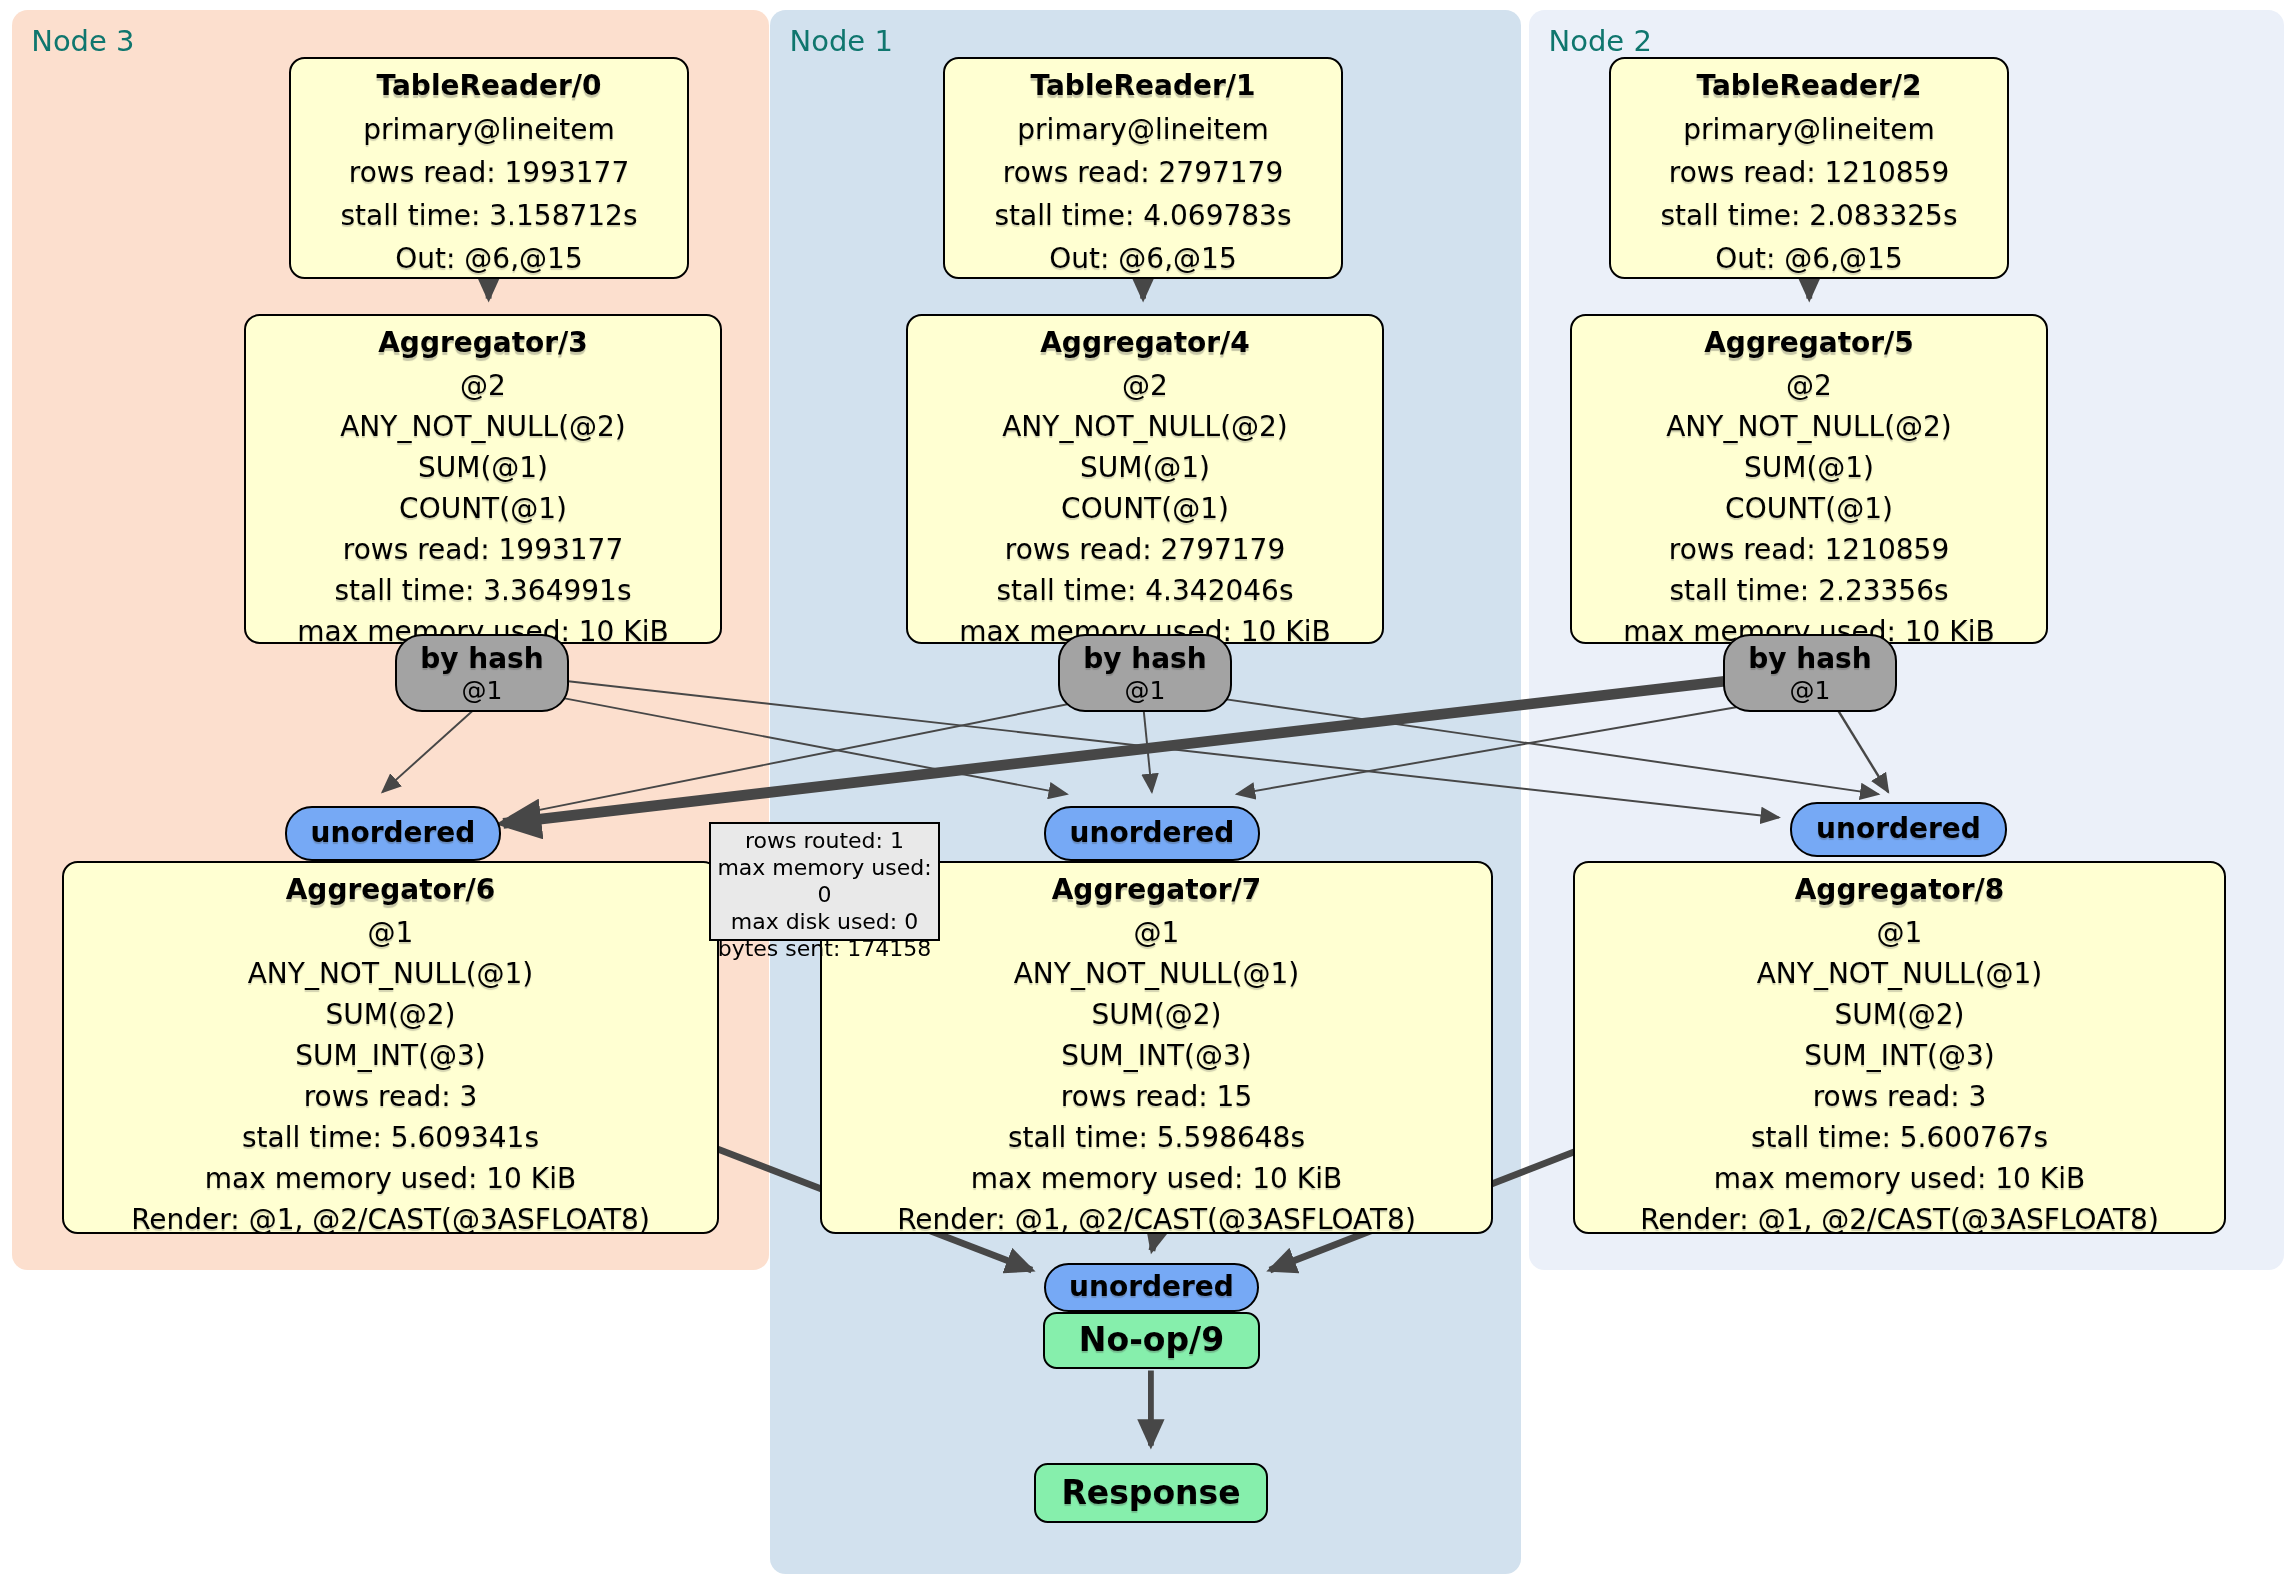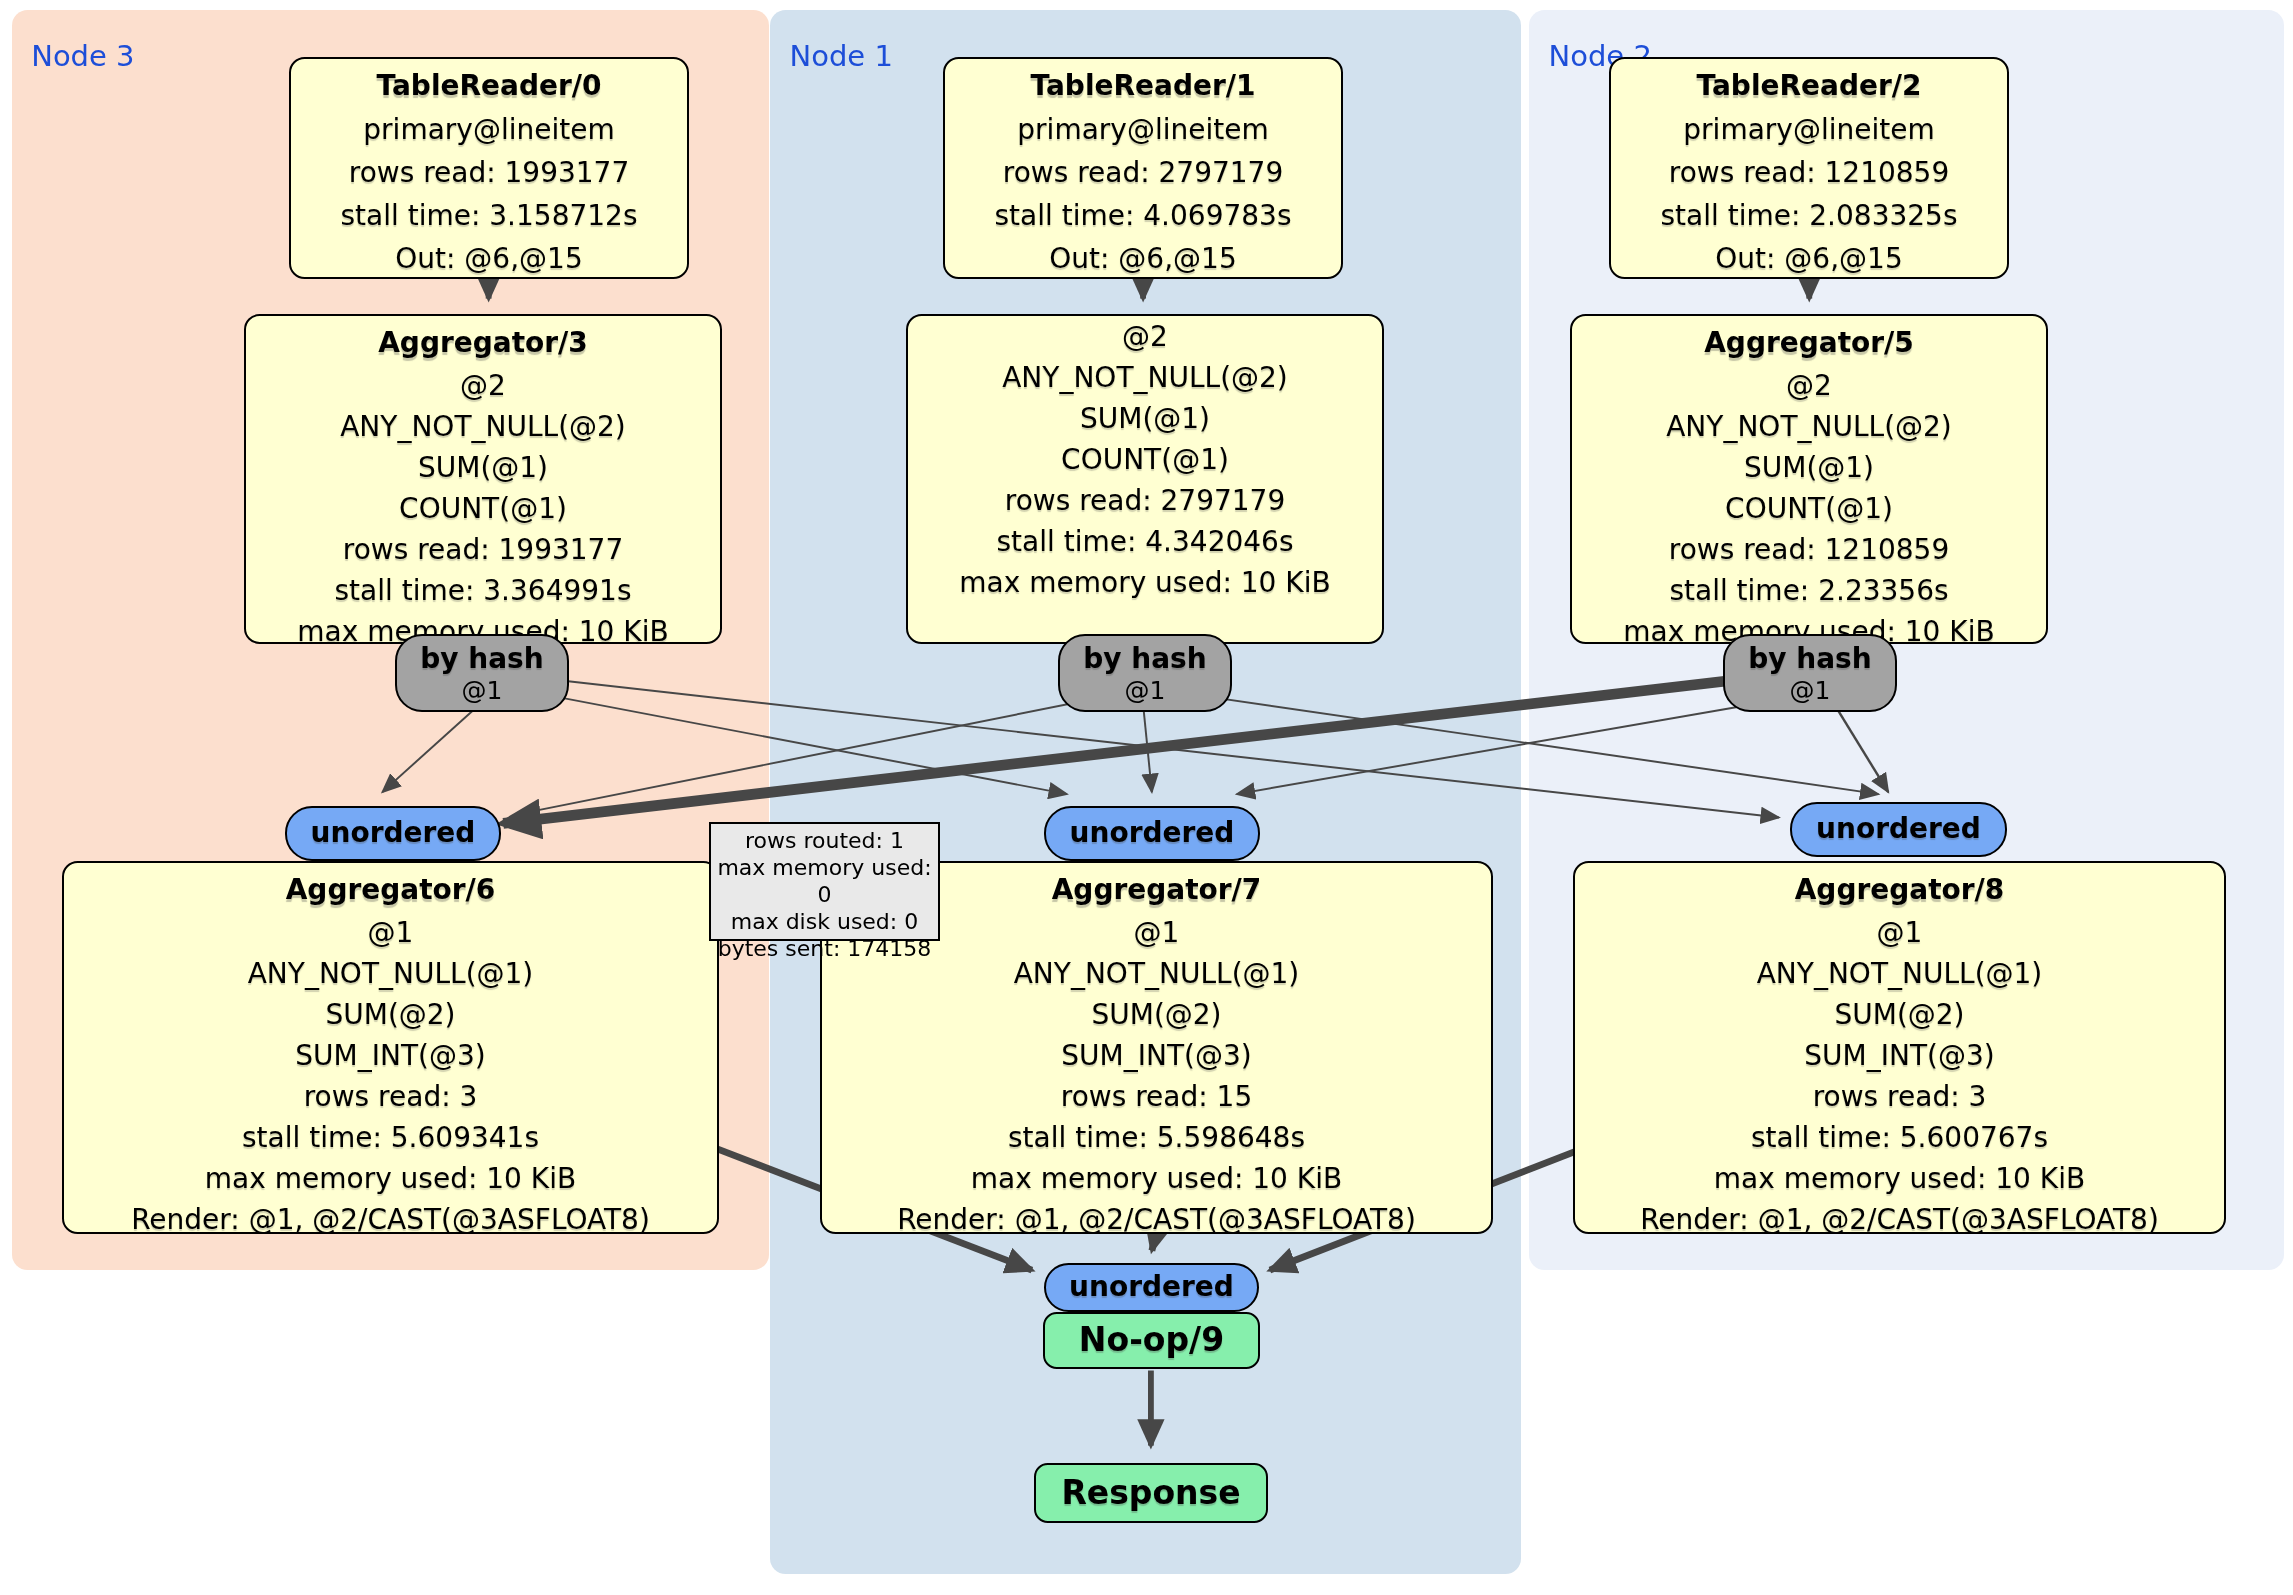--- a/index.html
+++ b/index.html
@@ -1,20 +1,20 @@
 <!DOCTYPE html>
 <html><head>
 <meta charset="utf-8">
 <style>
   html,body{margin:0;padding:0;background:#ffffff;}
   body{width:2294px;height:1596px;position:relative;overflow:hidden;
        font-family:"DejaVu Sans","Liberation Sans",sans-serif;color:#000;}
 
   .region{position:absolute;border-radius:15.6px;z-index:0;}
-  .region-label{position:absolute;left:19.5px;top:29px;font-size:29px;color:#1d4ed8;}
+  .region-label{position:absolute;left:19.5px;top:14px;font-size:29px;color:#0f766e;}
 
   #edges{position:absolute;left:0;top:0;z-index:1;pointer-events:none;}
 
   .box{position:absolute;background:#ffffd2;border:2.9px solid #000;border-radius:15.6px;
        z-index:2;text-align:center;box-sizing:border-box;overflow:hidden;}
   .btitle{font-weight:bold;font-size:28px;line-height:45px;padding-top:3.9px;
           text-shadow:0 2.9px 1px rgba(70,70,70,.3);}
   .bline{font-size:28px;text-shadow:0 2px 1px rgba(70,70,70,.25);}
   .tr .bline{line-height:43px;}
   .agg .bline{line-height:41px;}
@@ -110,20 +110,21 @@
   <div class="btitle">Aggregator/3</div>
   <div class="bline">@2</div>
   <div class="bline">ANY_NOT_NULL(@2)</div>
   <div class="bline">SUM(@1)</div>
   <div class="bline">COUNT(@1)</div>
   <div class="bline">rows read: 1993177</div>
   <div class="bline">stall time: 3.364991s</div>
   <div class="bline">max memory used: 10 KiB</div>
 </div>
 <div class="box agg" style="left:906px;top:314px;width:478px;height:330px">
+  <div class="btitle">Aggregator/4</div>
   <div class="bline">@2</div>
   <div class="bline">ANY_NOT_NULL(@2)</div>
   <div class="bline">SUM(@1)</div>
   <div class="bline">COUNT(@1)</div>
   <div class="bline">rows read: 2797179</div>
   <div class="bline">stall time: 4.342046s</div>
   <div class="bline">max memory used: 10 KiB</div>
 </div>
 <div class="box agg" style="left:1570px;top:314px;width:478px;height:330px">
   <div class="btitle">Aggregator/5</div>

